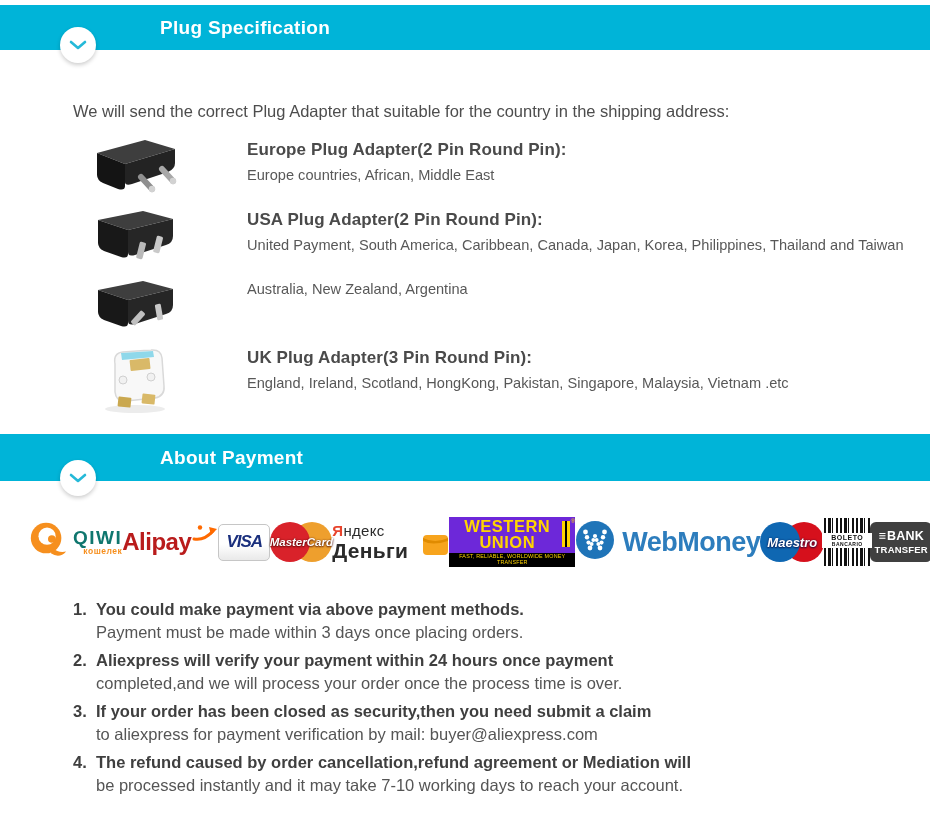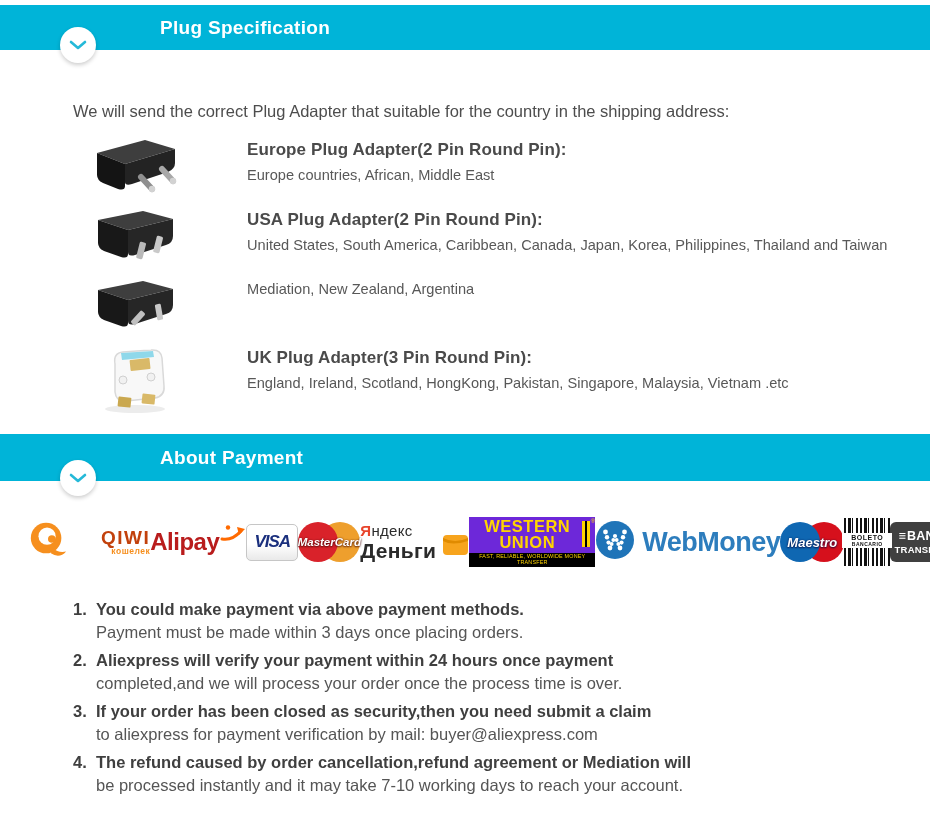--- a/index.html
+++ b/index.html
@@ -33,21 +33,21 @@
 
   
   .pay-row {
     position:absolute; top:511px; left:27px; right:27px; height:62px;
     display:flex; align-items:center; justify-content:space-between;
   }
   .pay-item { display:flex; align-items:center; flex:0 0 auto; }
 
   .logo-qiwi { gap:4px; }
   .qiwi-text { display:flex; flex-direction:column; align-items:flex-end; line-height:1; }
-  .qiwi-name { color:#c2410c; font-size:19px; font-weight:bold; letter-spacing:1.5px;margin-left:28px; }
+  .qiwi-name { color:#0f766e; font-size:19px; font-weight:bold; letter-spacing:1.5px; }
   .qiwi-sub  { color:#f68f1e; font-size:8.5px; font-weight:bold; margin-top:0; letter-spacing:.5px; }
 
   .logo-alipay { position:relative; }
   .alipay-name { color:#b91c1c; font-size:24px; font-weight:bold; letter-spacing:-0.5px; }
   .alipay-swoosh { margin-left:1px; margin-top:-12px; }
 
   .logo-visa {
     width:52px; height:37px; border:1px solid #c6c6c6; border-radius:5px;
     background:linear-gradient(#ffffff 55%, #e9e9e9); justify-content:center;
   }
@@ -65,21 +65,21 @@
   }
   .logo-maestro { width:64px; height:40px; }
   .logo-maestro .c { width:40px; height:40px; }
   .logo-maestro .c-left  { left:0;  background:#0f67b2; z-index:1; }
   .logo-maestro .c-right { right:0; background:#d6101c; }
   .maestro-name {
     position:relative; z-index:2; color:#fff; font-size:13px; font-weight:bold; font-style:italic;
     text-shadow:0 1px 2px rgba(0,0,60,.8), 0 0 2px rgba(0,0,60,.6);
   }
 
-  .logo-yandex { gap:6px; align-items:flex-end; }
+  .logo-yandex { gap:14px; align-items:flex-end; }
   .yandex-text { display:flex; flex-direction:column; line-height:1; color:#2b2b2b; }
   .ya-line1 { font-size:15px; letter-spacing:.3px; }
   .ya-red { color:#e8442c; font-weight:bold; }
   .ya-line2 { font-size:21px; font-weight:bold; margin-top:2px; letter-spacing:.3px; }
 
   .logo-wu { flex-direction:column; align-items:stretch; width:126px; }
   .wu-box { background:#6d28d9; padding:2px 6px 3px; position:relative; }
   .wu-name {
     color:#ffd500; font-weight:900; font-size:16.5px; line-height:.95; text-align:center;
     letter-spacing:.5px; display:block; padding-right:10px; white-space:pre-line;
@@ -153,36 +153,36 @@
     <svg width="95" height="60" viewBox="0 0 95 60">
       <polygon points="10,14 55,5 85,13 40,24" fill="#3e3e3e"></polygon>
       <path d="M10,14 L40,24 L40,48 Q40,53 33,51 L16,45 Q10,42 10,37 Z" fill="#181818"></path>
       <path d="M40,24 L85,13 L85,30 Q85,37 78,39 L47,49 Q40,51 40,46 Z" fill="#262626"></path>
       <rect x="50" y="36" width="6.5" height="17" rx="1.5" fill="#b9b9b9" transform="rotate(14 53 44)"></rect>
       <rect x="67" y="30" width="6.5" height="17" rx="1.5" fill="#c9c9c9" transform="rotate(14 70 38)"></rect>
     </svg>
   </div>
   <div class="plug-text">
     <h3>USA Plug Adapter(2 Pin Round Pin):</h3>
-    <p>United States, South America, Caribbean, Canada, Japan, Korea, Philippines, Thailand and Taiwan</p>
+    <p>United Payment, South America, Caribbean, Canada, Japan, Korea, Philippines, Thailand and Taiwan</p>
   </div>
 </div>
 
 <div class="plug-row" style="top:277px;">
   <div class="plug-img">
     <svg width="95" height="58" viewBox="0 0 95 58">
       <polygon points="10,13 55,4 85,12 40,23" fill="#3e3e3e"></polygon>
       <path d="M10,13 L40,23 L40,46 Q40,51 33,49 L16,43 Q10,40 10,35 Z" fill="#181818"></path>
       <path d="M40,23 L85,12 L85,28 Q85,35 78,37 L47,47 Q40,49 40,44 Z" fill="#262626"></path>
       <rect x="47" y="33" width="6" height="16" rx="1.5" fill="#c0c0c0" transform="rotate(42 50 41)"></rect>
       <rect x="68" y="27" width="6" height="16" rx="1.5" fill="#c9c9c9" transform="rotate(-10 71 35)"></rect>
     </svg>
   </div>
   <div class="plug-text">
-    <p>Mediation, New Zealand, Argentina</p>
+    <p>Australia, New Zealand, Argentina</p>
   </div>
 </div>
 
 <div class="plug-row" style="top:344px;">
   <div class="plug-img">
     <svg width="85" height="70" viewBox="0 0 85 70">
       <ellipse cx="42" cy="65" rx="30" ry="4" fill="#ececec"></ellipse>
       <path d="M22,20 Q20,9 30,8 L58,6 Q68,5 69,14 L71,42 Q72,52 62,54 L33,57 Q23,58 22,48 Z" fill="#f8f8f8" stroke="#d9d9d9" stroke-width="1.5"></path>
       <path d="M28,9 L60,7 L61,13 L29,16 Z" fill="#8fd8ea"></path>
       <rect x="37" y="15" width="20" height="11" rx="1" fill="#d9b968" transform="rotate(-6 47 20)"></rect>

